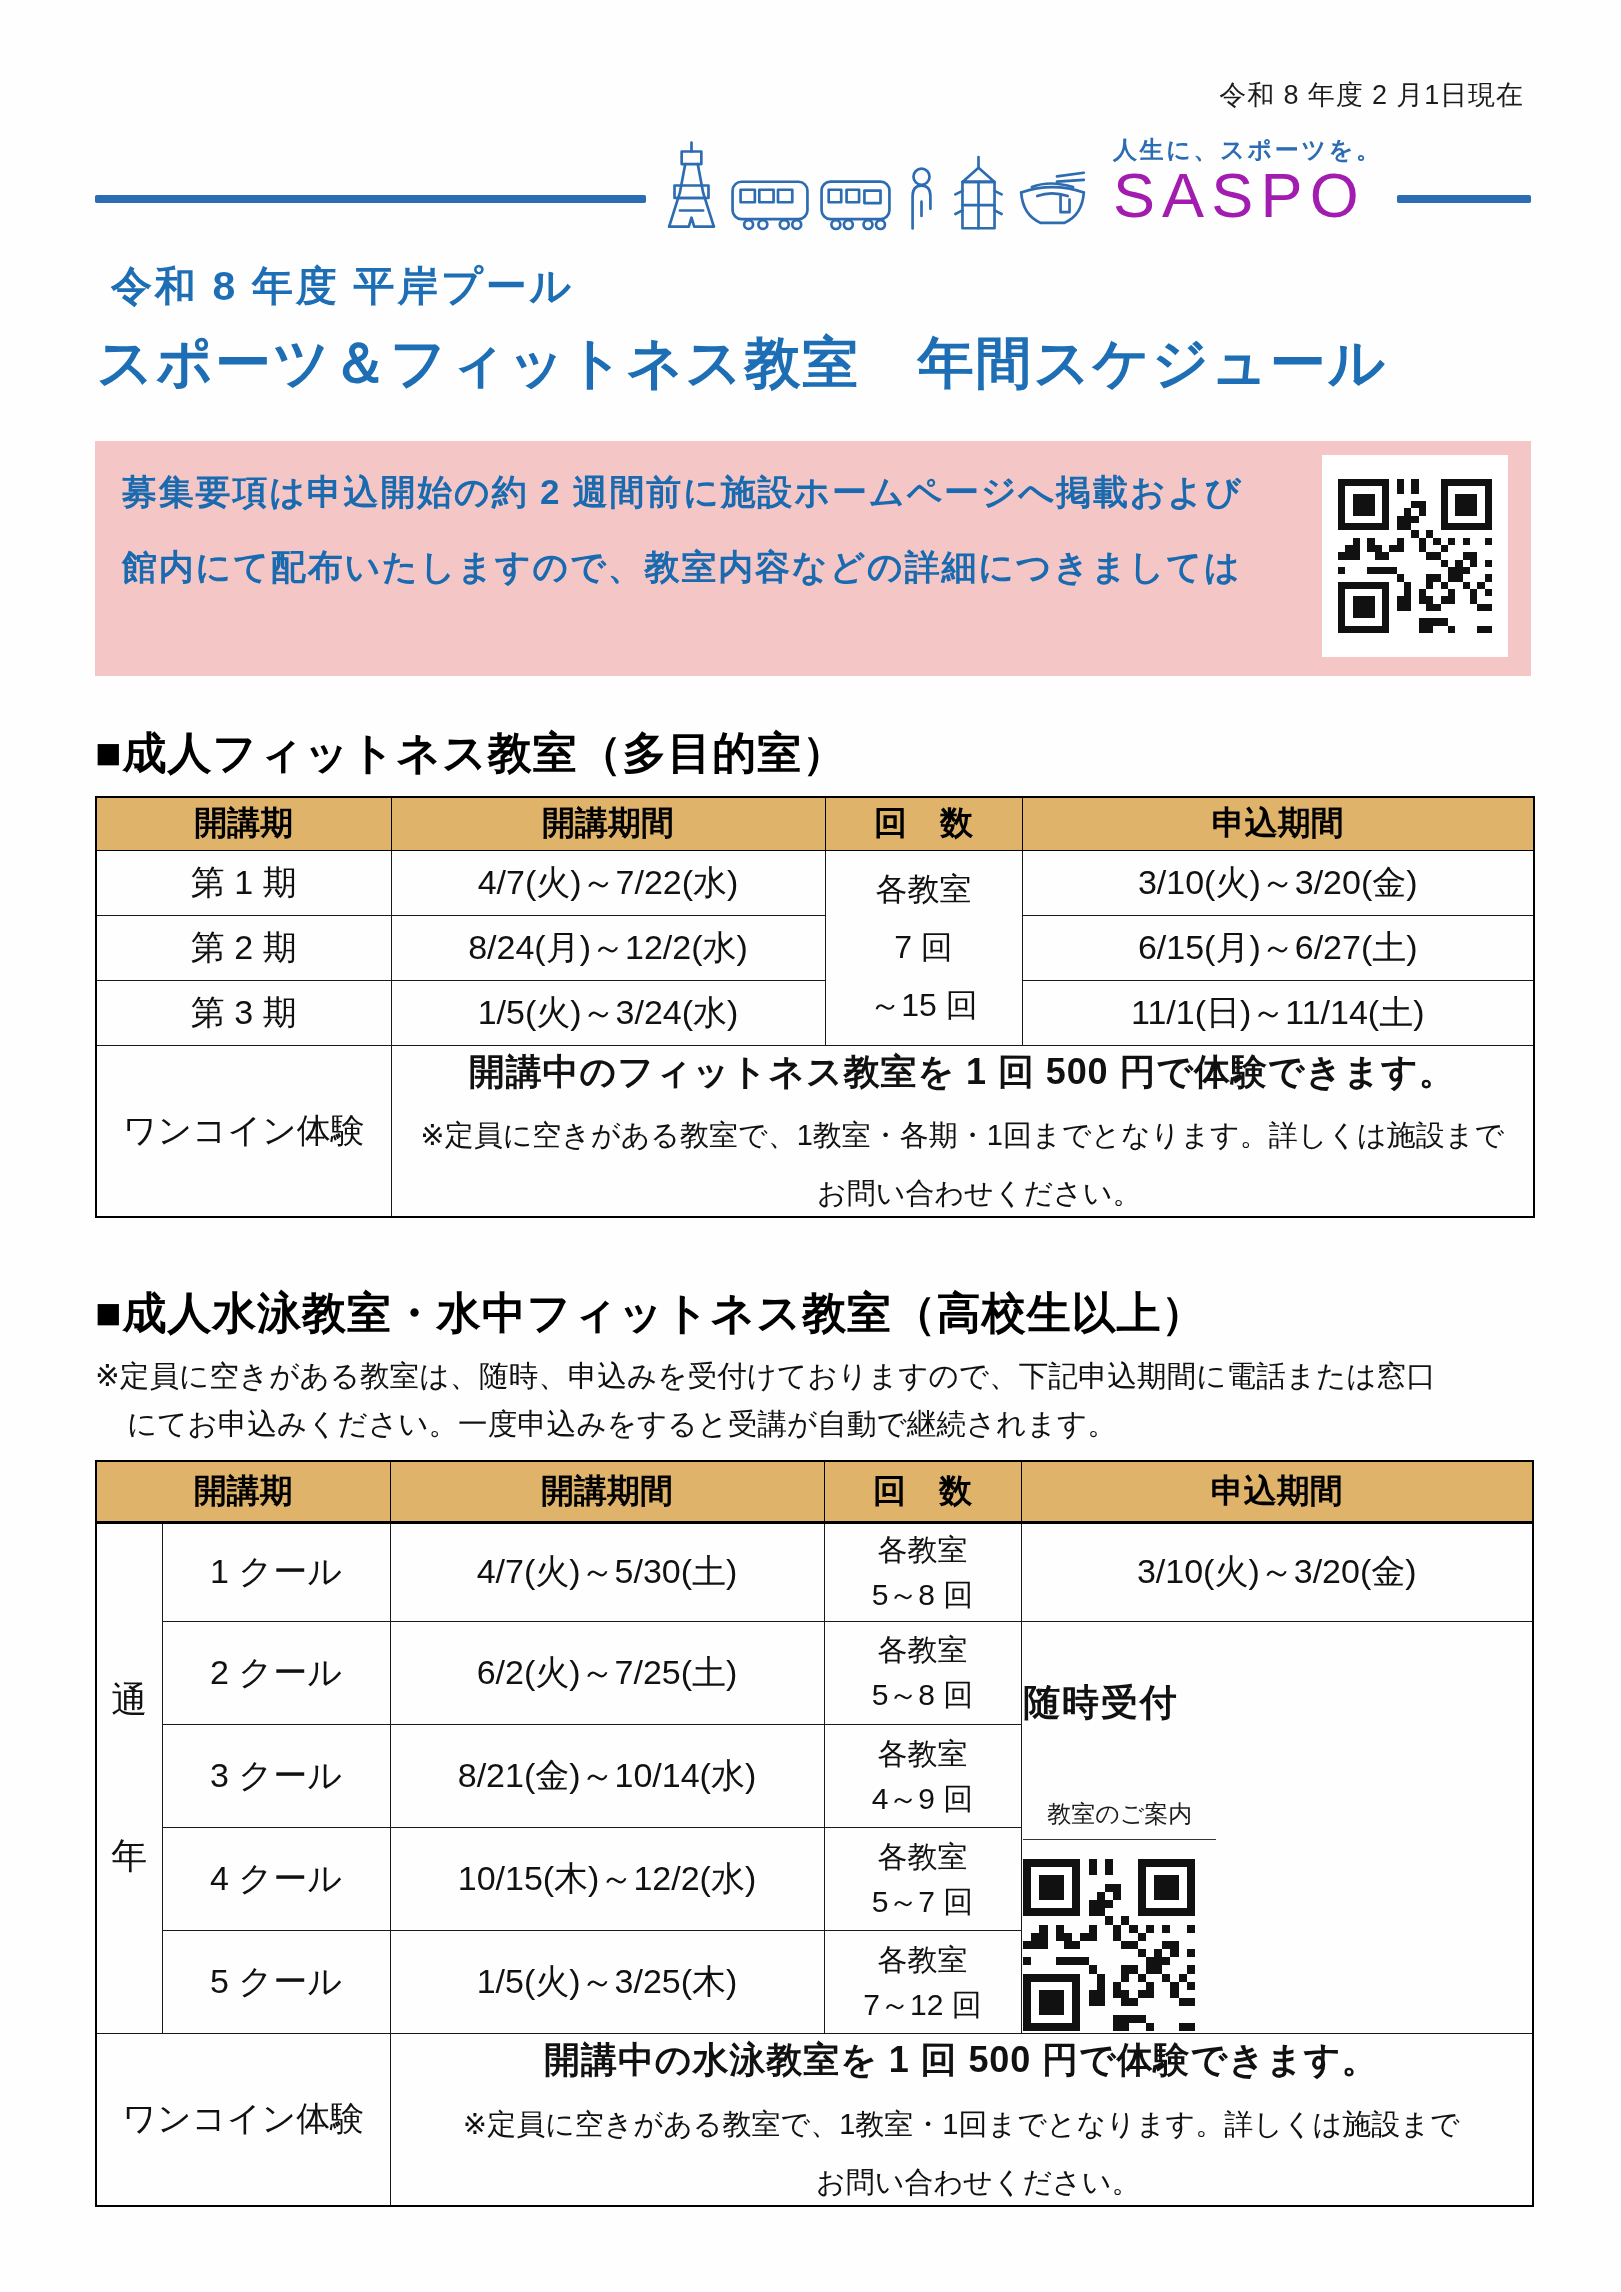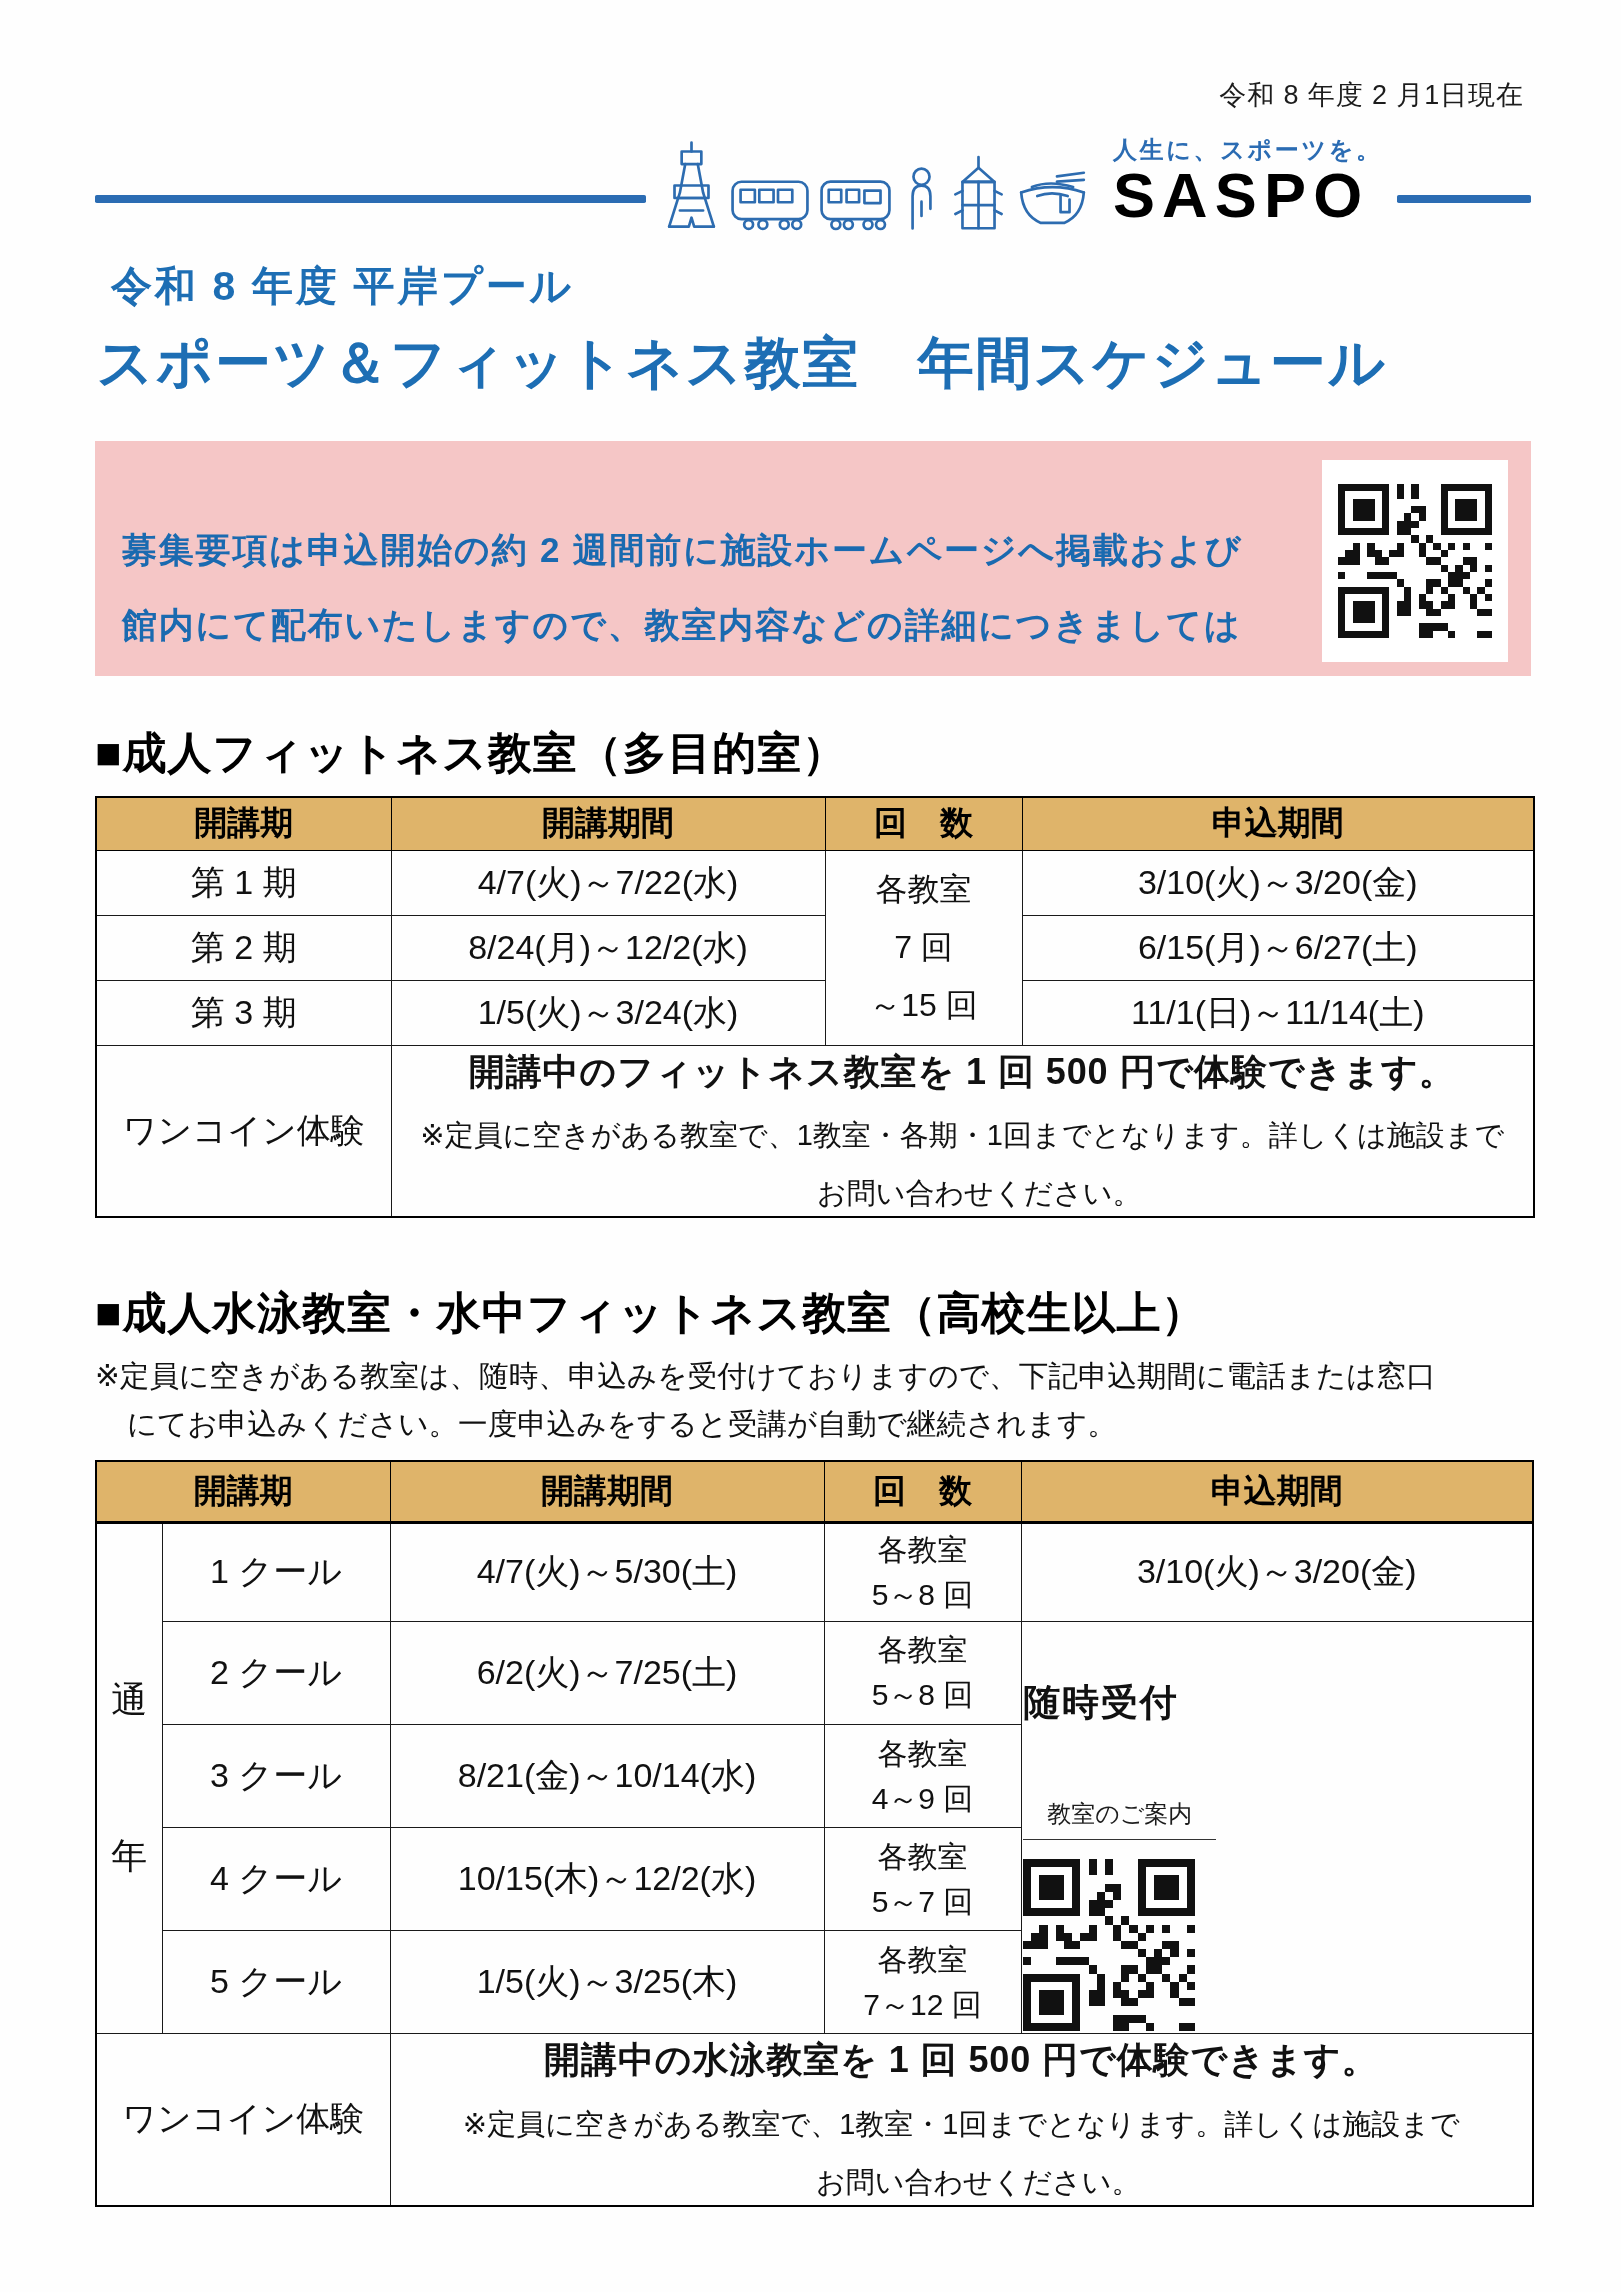--- a/index.html
+++ b/index.html
@@ -16,28 +16,28 @@
 
   
   .brand-row { display:flex; align-items:flex-end; margin-top:3.6px; height:115px; }
   .rule { background:#2b6cb3; height:8px; border-radius:1.8px; }
   .rule-left { flex:1 1 auto; margin-bottom:29px; }
   .rule-right { flex:0 0 134px; margin-bottom:29px; }
   .brand-icons { display:flex; align-items:flex-end; gap:7.2px; margin:0 12.5px 0 16px; }
   .brand-icons svg { display:block; stroke:#2d6cb0; fill:none; stroke-width:3; stroke-linecap:round; stroke-linejoin:round; }
   .logo-block { margin:0 14.3px 5.4px 9px; text-align:left; }
   .tagline { color:#2b6cb3; font-weight:bold; font-size:24px; letter-spacing:2.7px; }
-  .logo-text { color:#000000; font-weight:bold; font-size:63px; line-height:0.95; letter-spacing:7.2px; }
+  .logo-text { color:#a21caf; font-weight:normal; font-size:63px; line-height:0.95; letter-spacing:7.2px; }
 
   
   .subtitle { color:#1d6eb4; font-size:41px; font-weight:bold; margin:27px 0 0 16px; letter-spacing:2.7px; }
   .main-title { color:#1d6eb4; font-size:56px; font-weight:bold; margin:12.5px 0 0 1.8px; letter-spacing:1.8px; white-space:nowrap; }
 
   
-  .notice { display:flex; align-items:flex-end; background:#f5c6c6; margin-top:39px; padding:14.3px 23px 14.3px 27px; height:235px; }
+  .notice { display:flex; align-items:flex-start; background:#f5c6c6; margin-top:39px; padding:14.3px 23px 14.3px 27px; height:235px; }
   .notice-text { flex:1 1 auto; color:#1a6ab0; font-weight:bold; font-size:35px; line-height:2.12; letter-spacing:1.8px; white-space:nowrap; }
   .qr-panel { flex:0 0 auto; background:#ffffff; width:186px; height:202px; display:flex; align-items:center; justify-content:center; margin-left:9px; }
   svg.qr { display:block; }
   svg.qr rect { fill:#111; }
   svg.qr rect.w { fill:#fff; }
 
   
   .section-heading { font-size:44px; font-weight:bold; color:#000; letter-spacing:0.9px; margin-top:48px; white-space:nowrap; }
   .section-heading.second { margin-top:66px; }
   .intro-note { font-size:29.6px; color:#111; line-height:1.62; margin-top:9px; }

